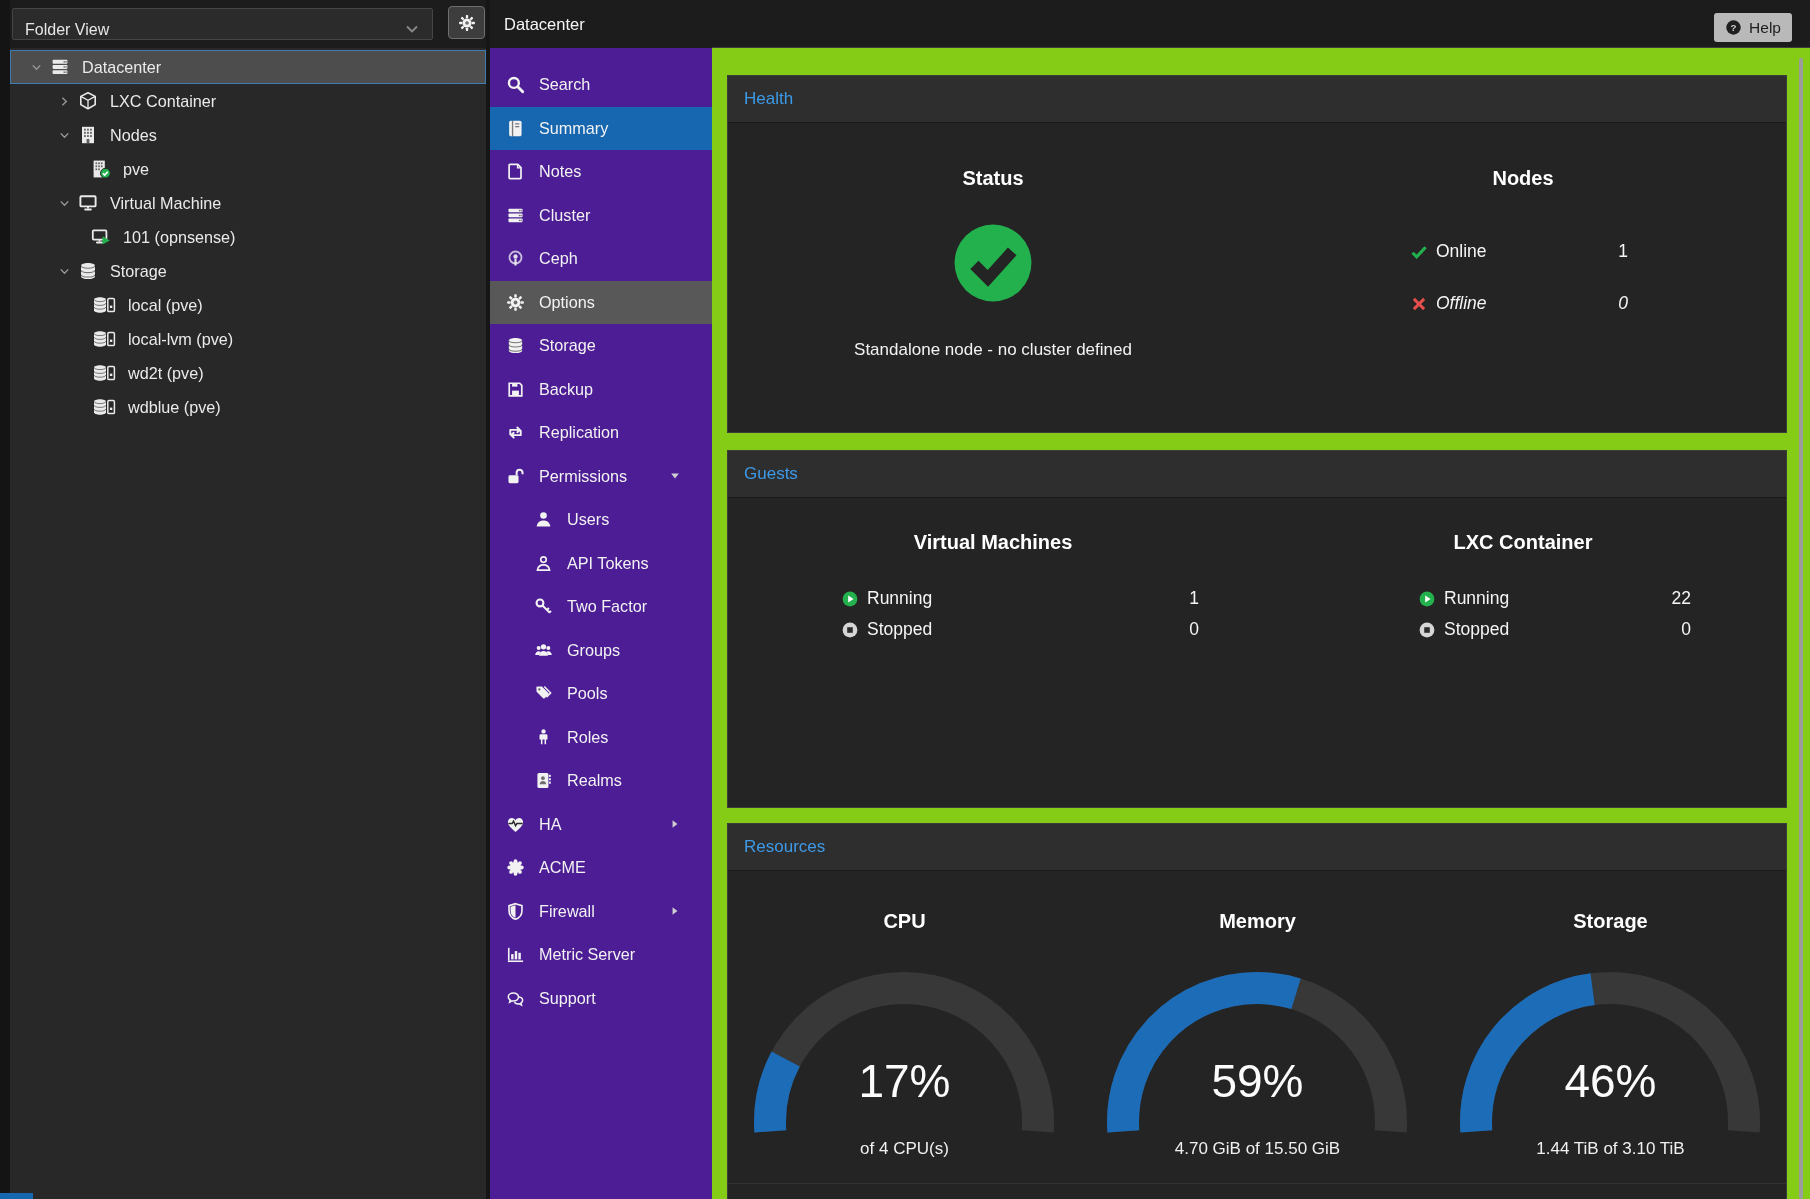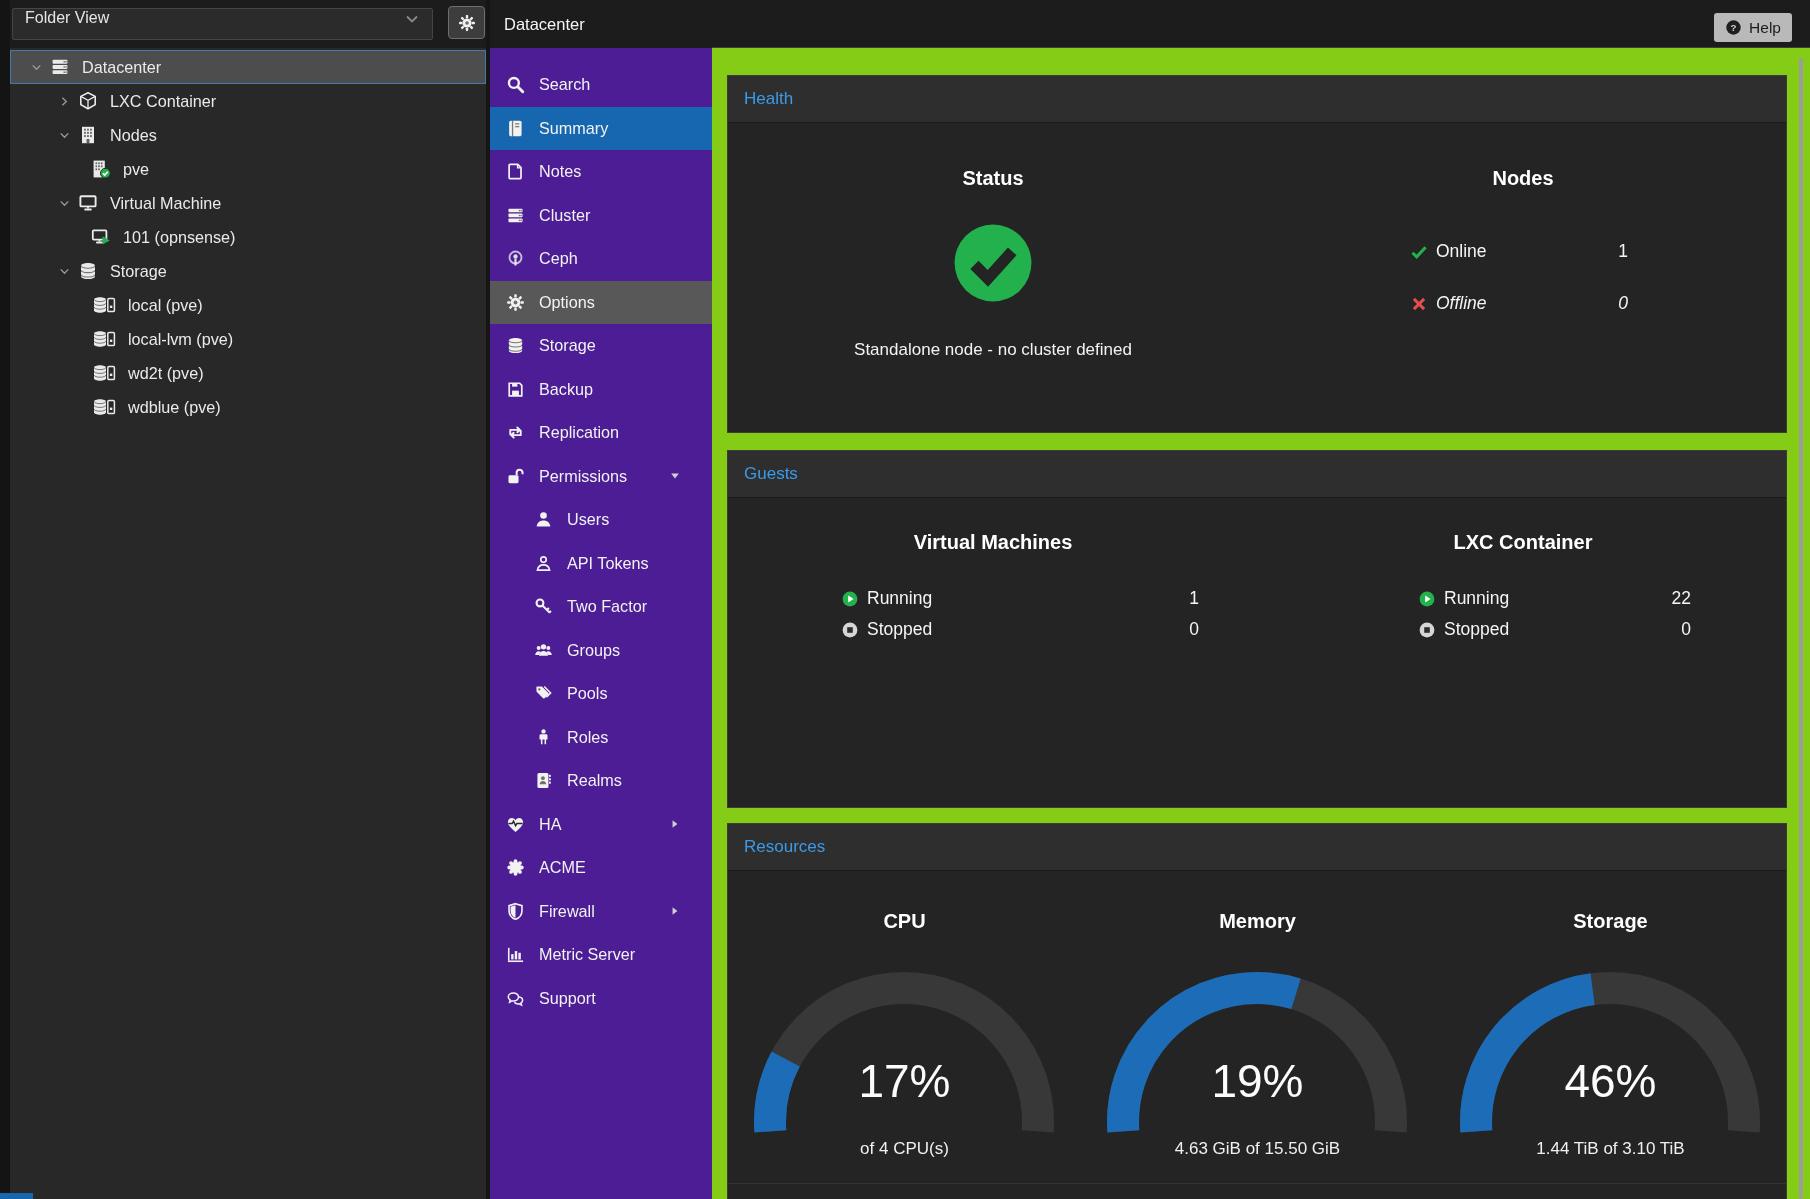--- a/index.html
+++ b/index.html
@@ -5,21 +5,21 @@
   html,body{margin:0;padding:0}
   body{width:1810px;height:1199px;background:#1e1e1e;font-family:"Liberation Sans",sans-serif;color:#f2f2f2;overflow:hidden;position:relative}
   .ic{display:inline-flex;align-items:center;justify-content:center}
   .ic svg{display:block;width:20px;height:20px}
   .ic-wide svg{width:26px}
   .expander svg{width:15px;height:15px}
 
   
   #topbar{position:absolute;left:0;top:0;width:1810px;height:48px;background:#1c1c1c}
   #content-topline{position:absolute;left:712px;top:47px;width:1098px;height:1px;background:#3d3d3d}
-  #combo{position:absolute;left:12px;top:8px;width:421px;height:32px;box-sizing:border-box;background:#2b2b2b;border:1px solid #454545;border-radius:2px;display:flex;align-items:flex-start;padding:0 10px 0 12px;font-size:16px;color:#e6e6e6}
+  #combo{position:absolute;left:12px;top:8px;width:421px;height:32px;box-sizing:border-box;background:#2b2b2b;border:1px solid #454545;border-radius:2px;display:flex;align-items:flex-end;padding:0 10px 0 12px;font-size:16px;color:#e6e6e6}
   #combo .combo-trigger{margin-left:auto;color:#8a8a8a}
   #gear-btn{position:absolute;left:448px;top:6px;width:37px;height:33px;box-sizing:border-box;background:#3d3d3d;border:1px solid #6f6f6f;border-radius:4px;display:flex;align-items:center;justify-content:center;color:#f2f2f2}
   #gear-btn svg{width:18px;height:18px}
   #menu-title{position:absolute;left:504px;top:0;height:48px;line-height:48px;font-size:16.5px;color:#f5f5f5}
   #help-btn{position:absolute;right:18px;top:13px;height:29px;box-sizing:border-box;background:#b9b9b9;border-radius:3px;display:flex;align-items:center;gap:7px;padding:0 11px;color:#1d1d1d;font-size:15.5px}
   #help-btn svg{width:17px;height:17px}
 
   
   #left-strip{position:absolute;left:0;top:0;width:10px;height:1199px;background:#141414}
   #tree-panel{position:absolute;left:10px;top:48px;width:476px;height:1151px;background:#282828}
@@ -677,22 +677,22 @@
             </svg></div>
           <div class="gauge-pct">17%</div>
           <div class="gauge-sub">of 4 CPU(s)</div>
         </div>
         <div class="res-col" style="left: 353px;">
           <div class="col-title">Memory</div>
           <div class="gauge-wrap"><svg viewBox="0 0 320 180" width="320" height="180">
               <path d="M 26.33 161.35 A 134 134 0 1 1 293.67 161.35" fill="none" stroke="#383838" stroke-width="32"></path>
               <path d="M 26.33 161.35 A 134 134 0 1 1 293.67 161.35" fill="none" stroke="#1c6cb8" stroke-width="32" stroke-dasharray="259.4 439.7"></path>
             </svg></div>
-          <div class="gauge-pct">19%</div>
-          <div class="gauge-sub">4.63 GiB of 15.50 GiB</div>
+          <div class="gauge-pct">59%</div>
+          <div class="gauge-sub">4.70 GiB of 15.50 GiB</div>
         </div>
         <div class="res-col" style="left: 706px;">
           <div class="col-title">Storage</div>
           <div class="gauge-wrap"><svg viewBox="0 0 320 180" width="320" height="180">
               <path d="M 26.33 161.35 A 134 134 0 1 1 293.67 161.35" fill="none" stroke="#383838" stroke-width="32"></path>
               <path d="M 26.33 161.35 A 134 134 0 1 1 293.67 161.35" fill="none" stroke="#1c6cb8" stroke-width="32" stroke-dasharray="202.3 439.7"></path>
             </svg></div>
           <div class="gauge-pct">46%</div>
           <div class="gauge-sub">1.44 TiB of 3.10 TiB</div>
         </div>

